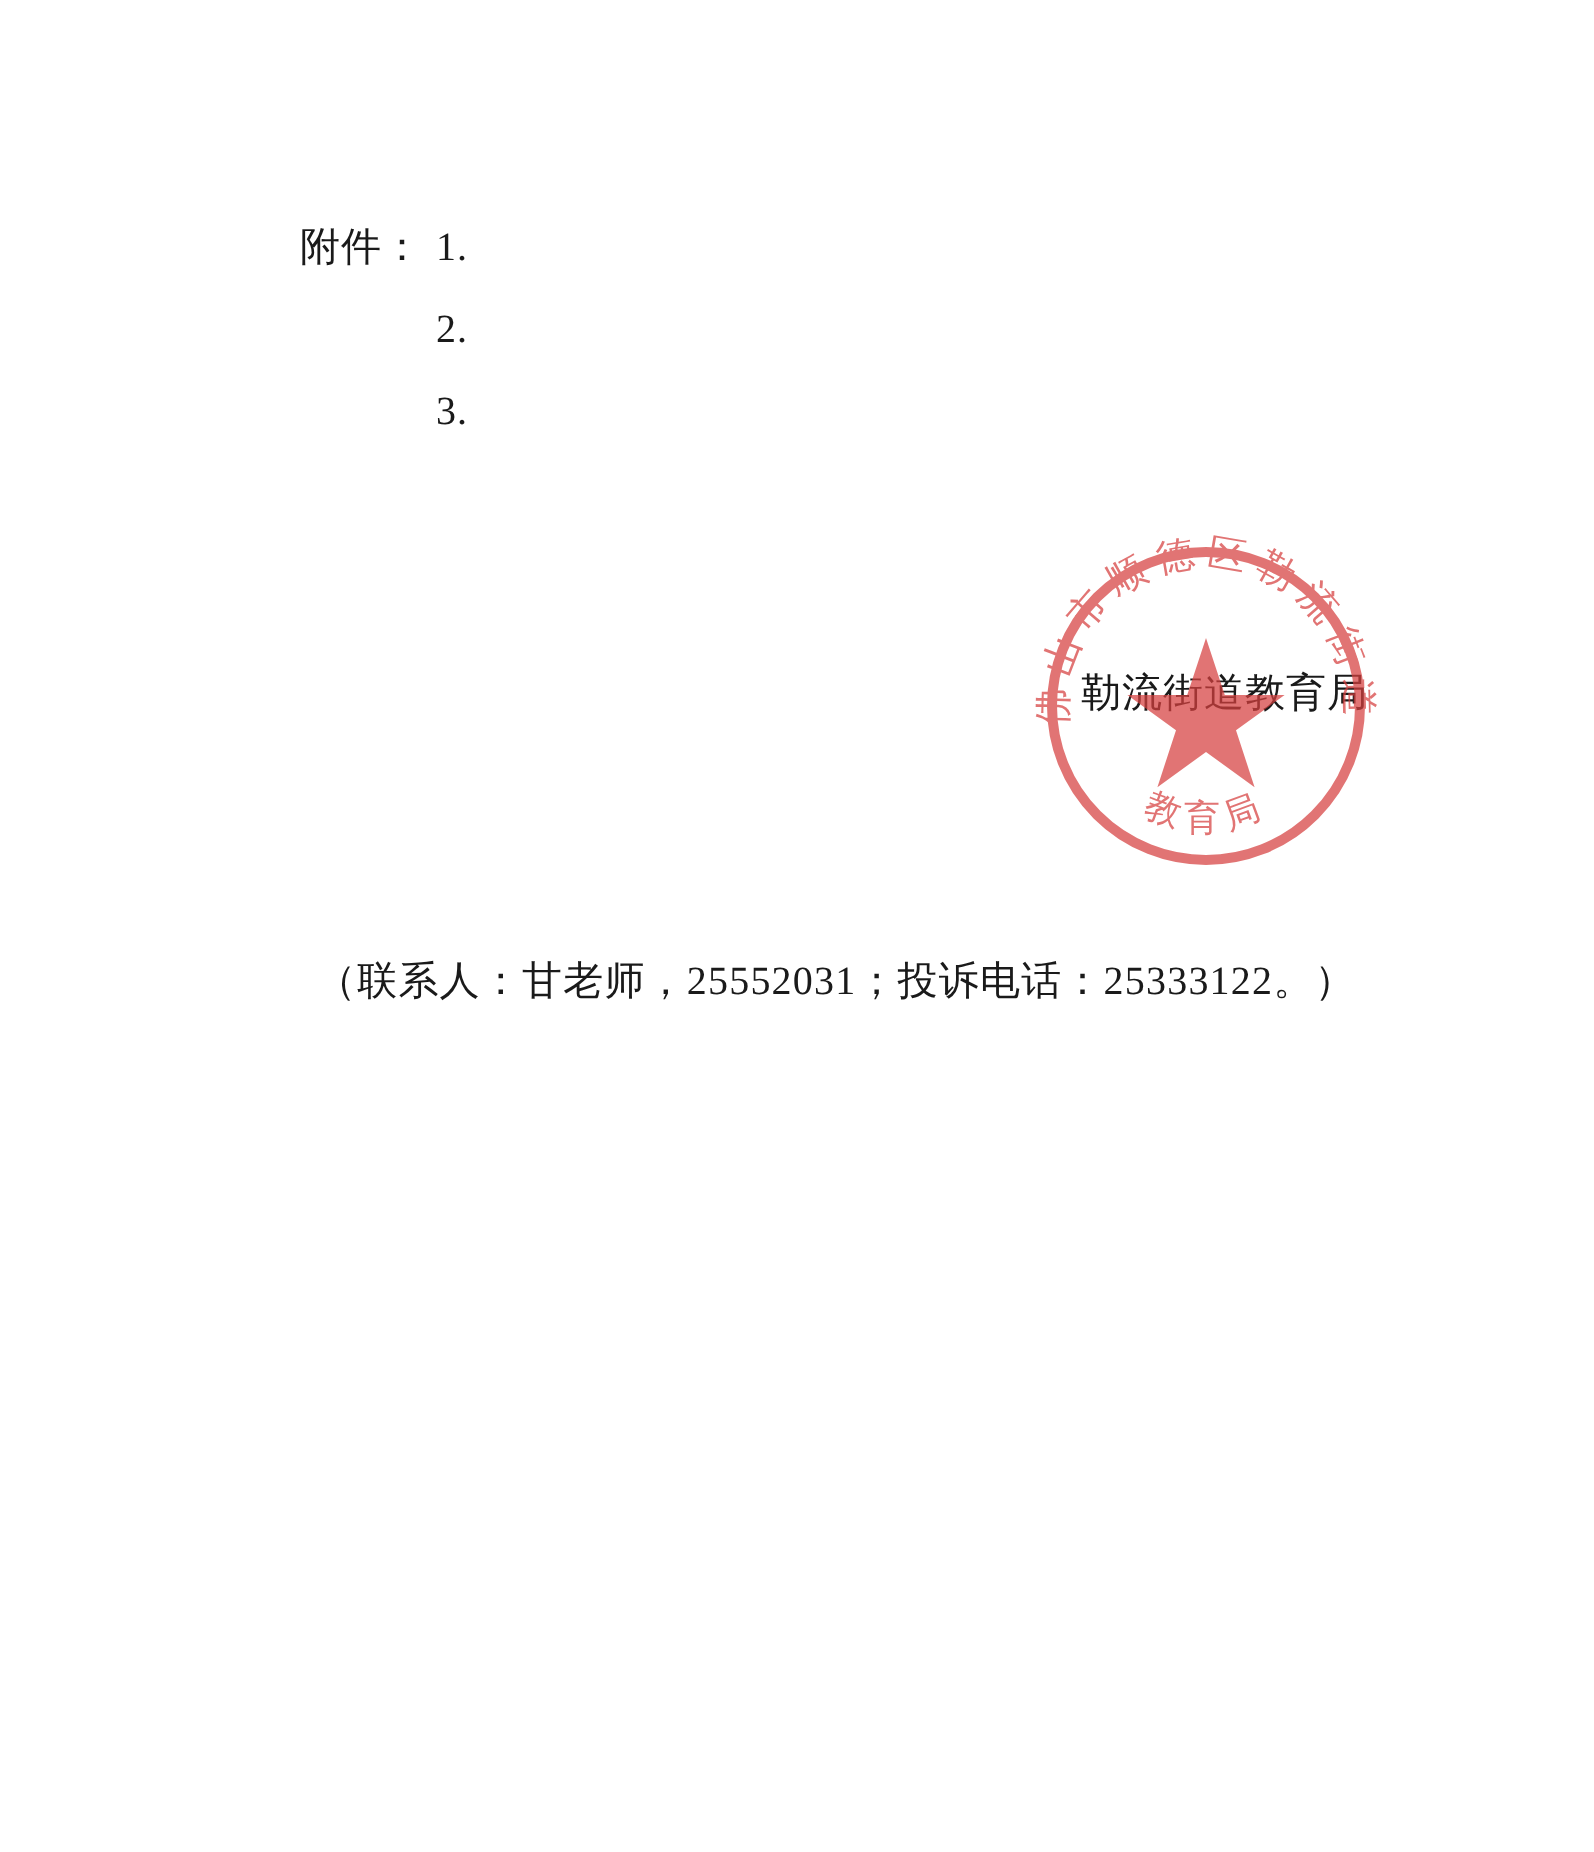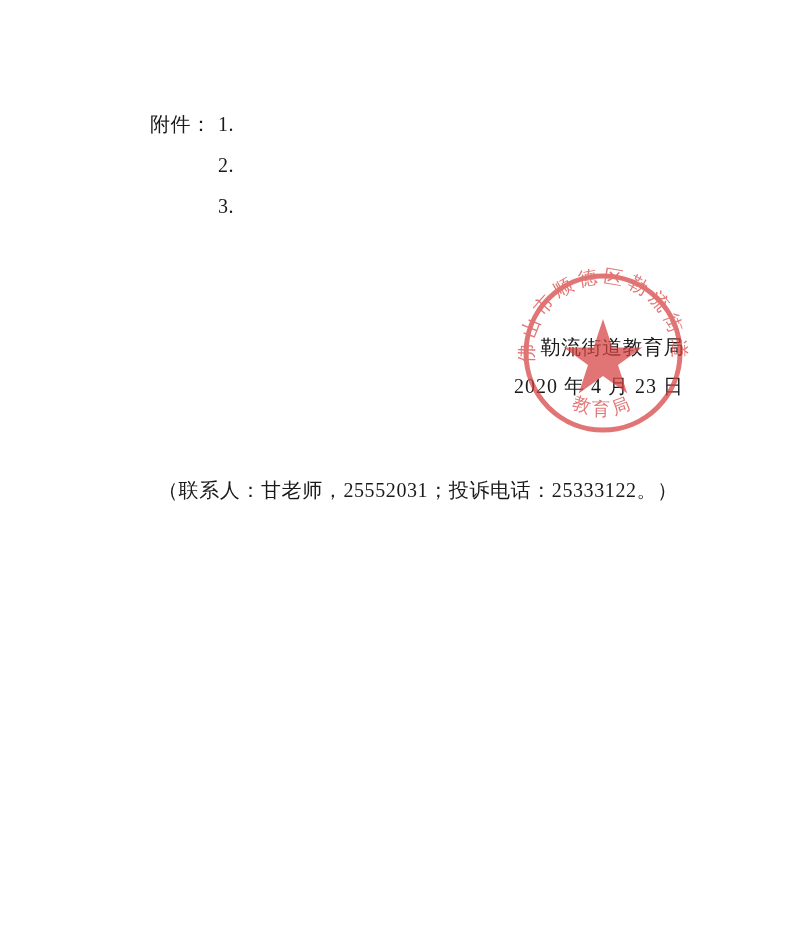--- a/index.html
+++ b/index.html
@@ -106,21 +106,20 @@
 
     <div class="att-row">
       <span class="att-label"></span>
       <span class="att-num">3.</span>
     </div>
 
   </div>
 
   <div class="signature">
     <span class="sign-org">勒流街道教育局</span>
-    <span class="sign-date">2020 年 4 月 23 日</span>
   </div>
 
   <div class="seal">
     <svg width="180" height="180" viewBox="0 0 180 180" xmlns="http://www.w3.org/2000/svg">
       <defs>
         <path id="sealArc" d="M 20,90 A 70,70 0 1 1 160,90"></path>
         <path id="sealArcBottom" d="M 28,90 A 62,62 0 0 0 152,90"></path>
       </defs>
       <g opacity="0.72">
         <circle cx="90" cy="90" r="77" fill="none" stroke="#d6403f" stroke-width="5"></circle>

